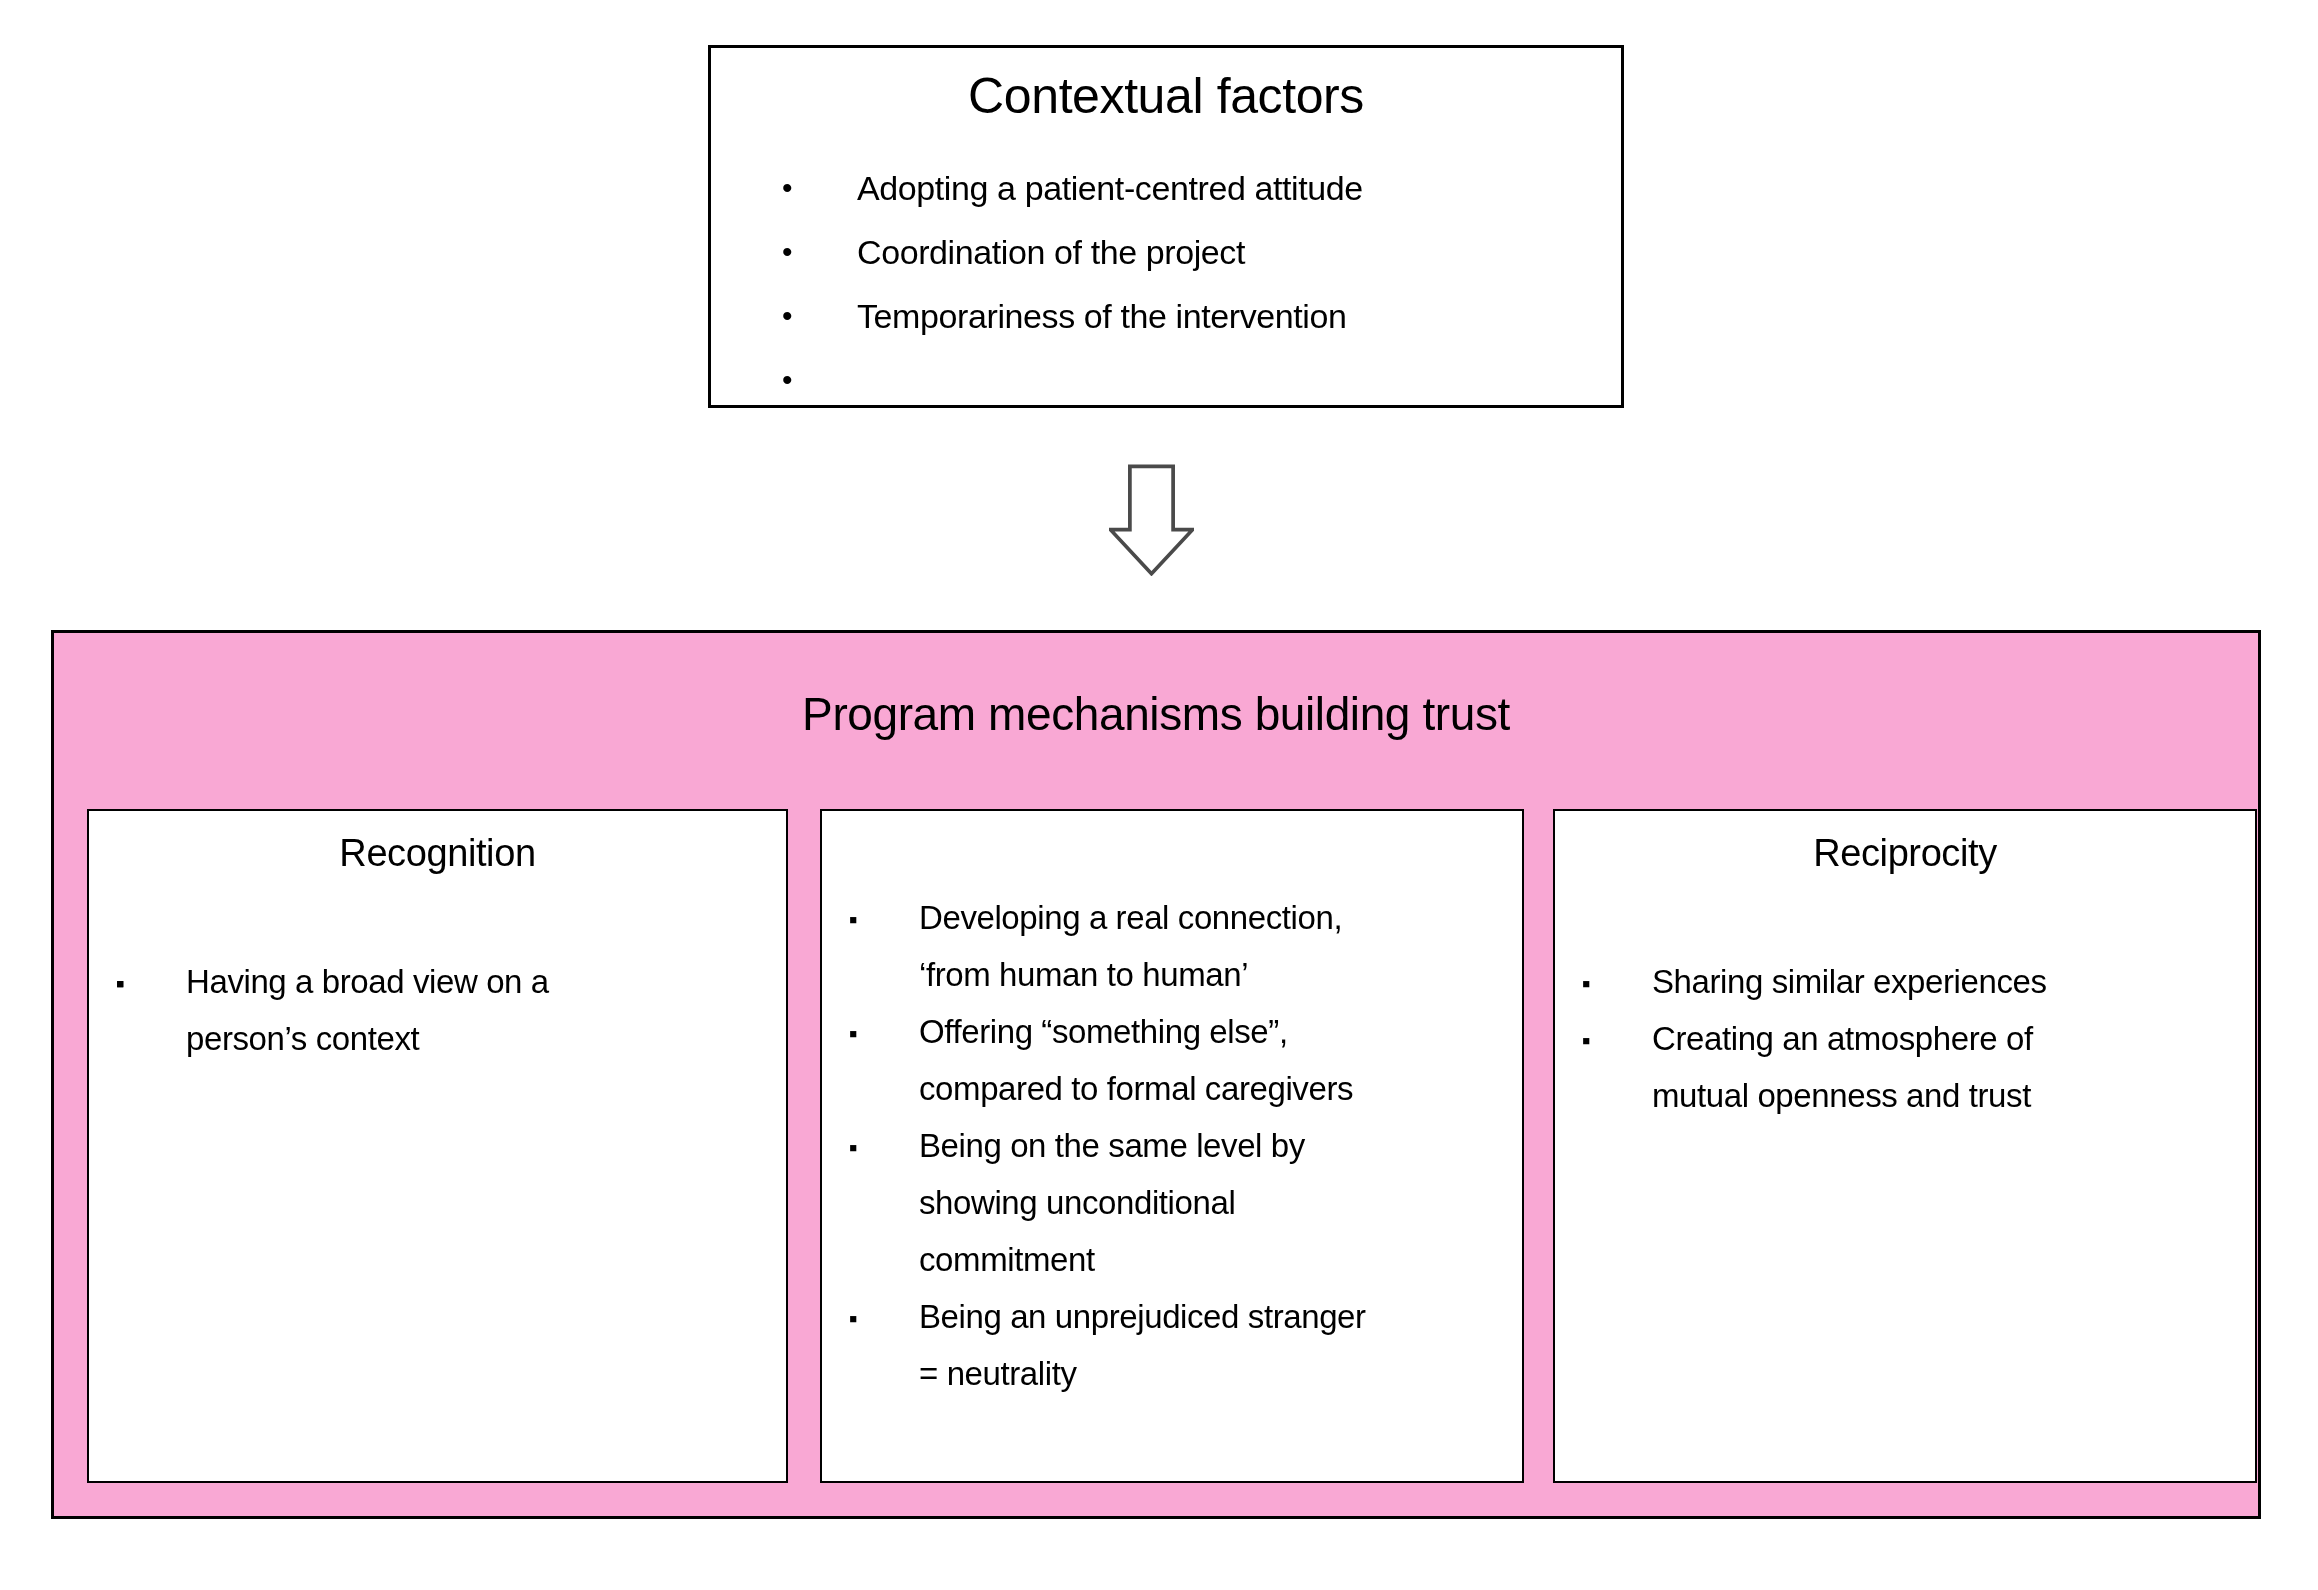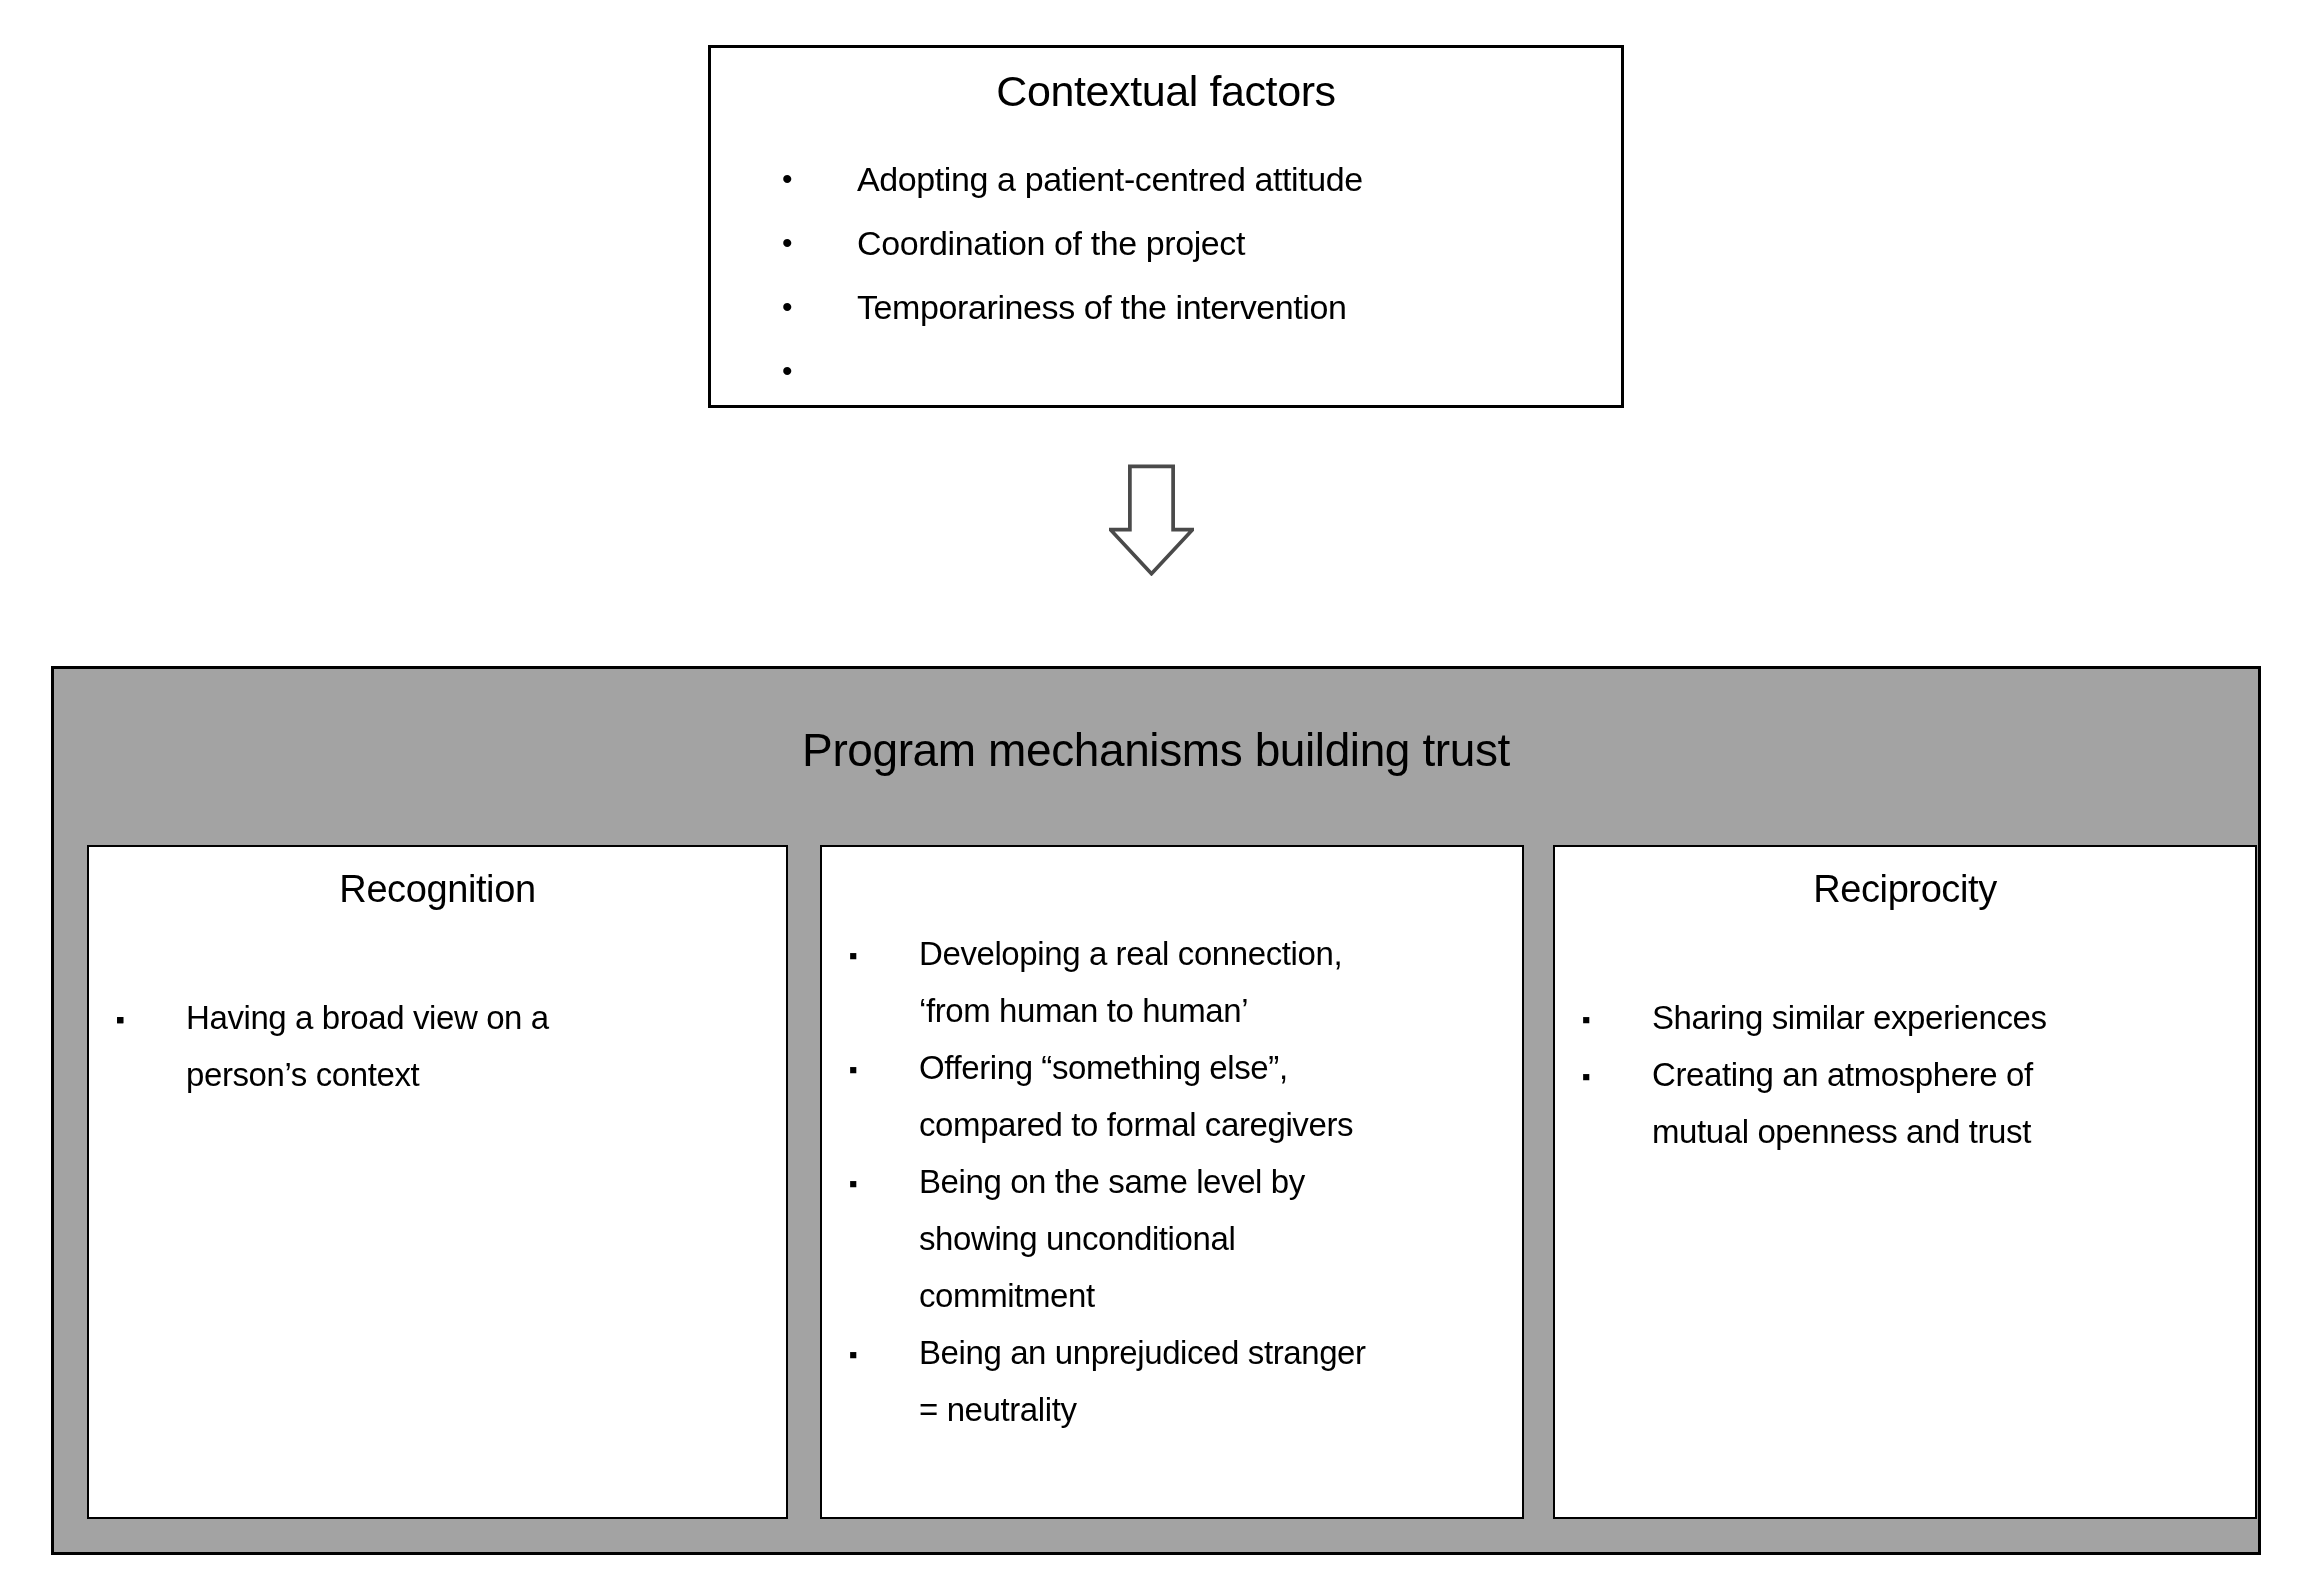--- a/index.html
+++ b/index.html
@@ -18,21 +18,21 @@
     position: absolute;
     left: 708px; top: 45px;
     width: 916px; height: 363px;
     border: 3px solid var(--border, #000000);
     box-sizing: border-box;
     background: #ffffff;
   }
   .top-box .box-title {
     margin-top: 19.4px;
     text-align: center;
-    font-size: 43px;
+    font-size: 50px;
     font-weight: 500;
   }
   .top-list {
     list-style: none;
     margin: 31px 0 0 0;
     padding: 0 15px 0 71px;
   }
   .top-list li {
     position: relative;
     padding-left: 75px;
@@ -49,25 +49,25 @@
   
   .flow-arrow {
     position: absolute;
     left: 1109px; top: 464px;
     width: 85px; height: 112px;
   }
 
   
   .program-box {
     position: absolute;
-    left: 51px; top: 666px;
+    left: 51px; top: 630px;
     width: 2210px; height: 889px;
     border: 3.7px solid var(--border, #000000);
     box-sizing: border-box;
-    background: #a3a3a3;
+    background: #f9a8d4;
   }
   .program-box .box-title {
     margin-top: 54px;
     text-align: center;
     font-size: 46px;
     font-weight: 500;
   }
 
   
   .column {

